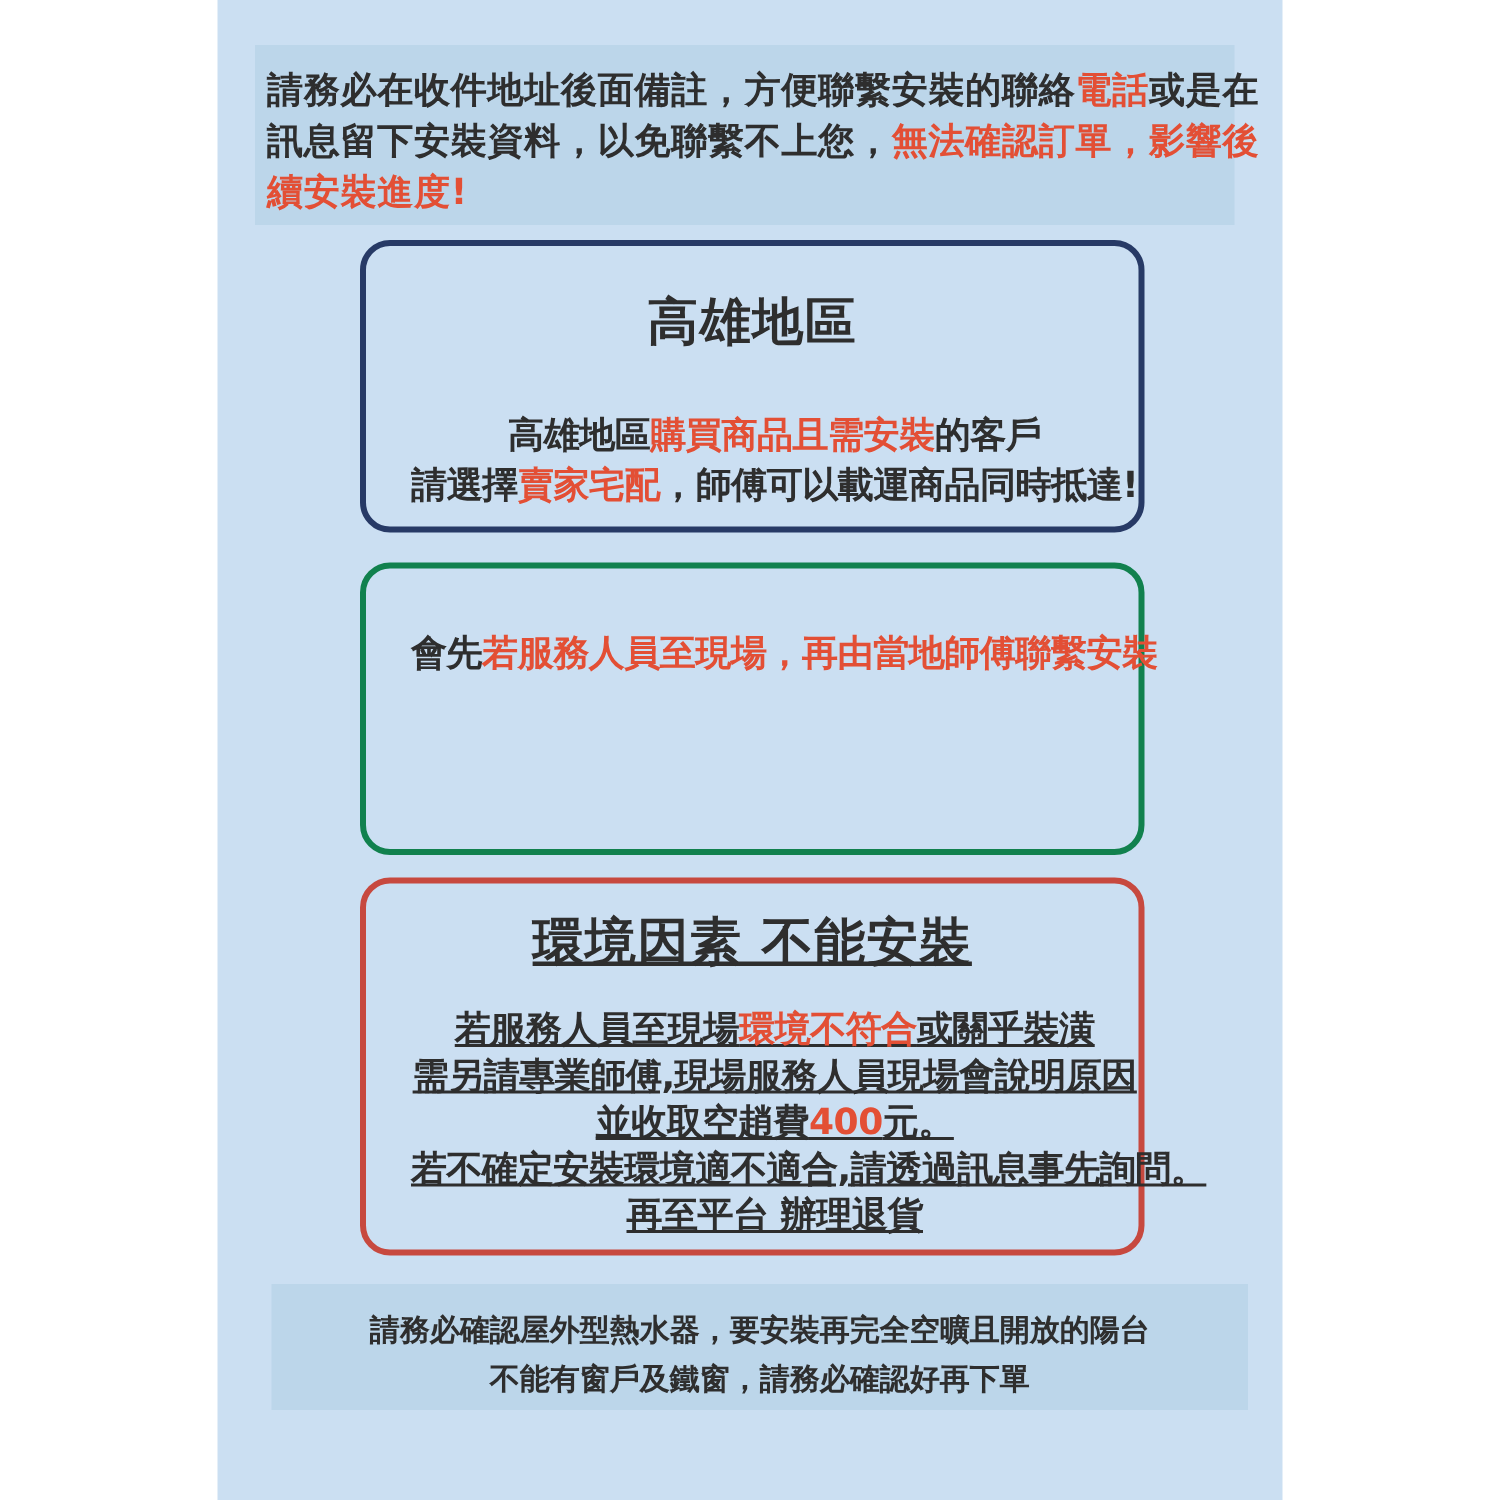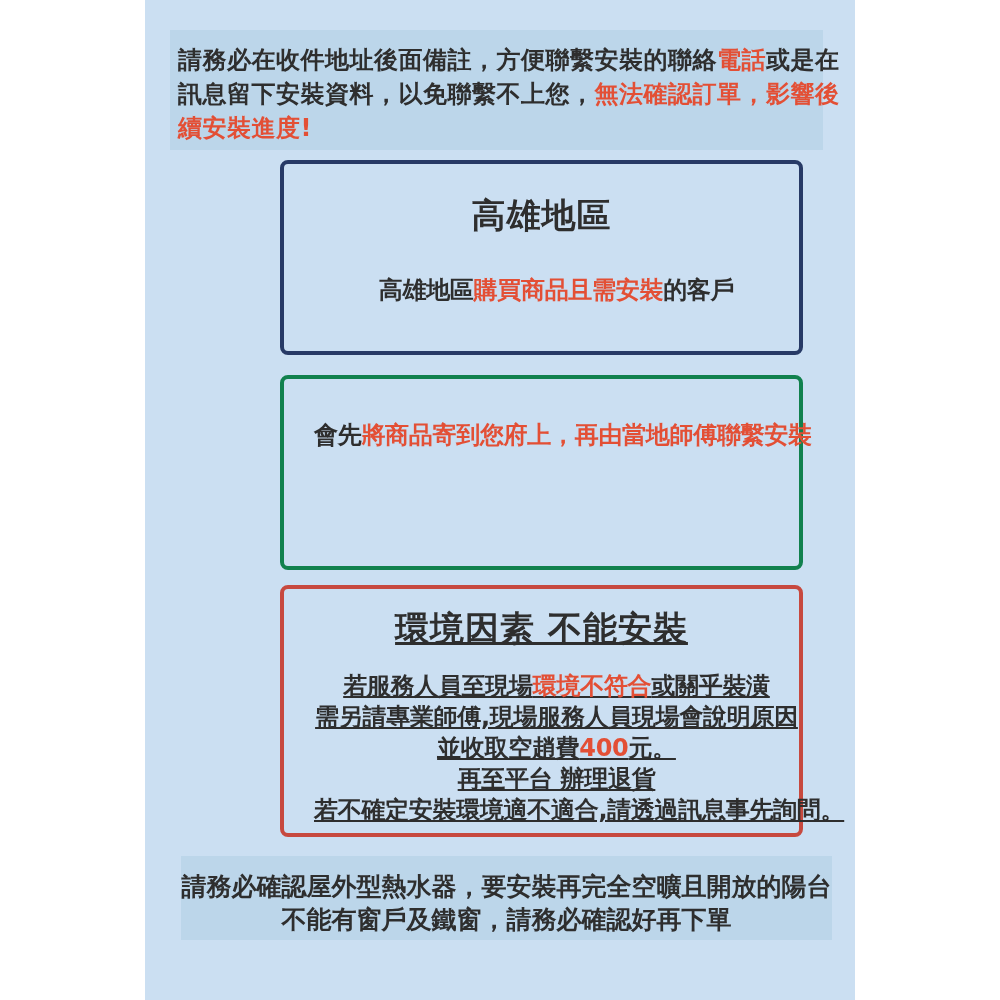--- a/index.html
+++ b/index.html
@@ -41,35 +41,34 @@
     text-align: left;
     letter-spacing: 0.5px;
   }
   .panel-bottom {
     left: 36px;
     top: 856px;
     width: 651px;
     height: 84px;
     padding-top: 14px;
     box-sizing: border-box;
-    font-size: 25px;
+    font-size: 20px;
     line-height: 33px;
     text-align: center;
   }
   .rbox {
     position: absolute;
     left: 95px;
     width: 523px;
     box-sizing: border-box;
     border: 4px solid #0ea5e9;
-    border-radius: 8px;
+    border-radius: 20px;
     text-align: center;
     color: #2e2e2e;
     font-weight: bold;
-    margin-left: 40px;
   }
   .rbox-navy  { top: 160px; height: 195px; border-color: #273a66; }
   .rbox-green { top: 375px; height: 195px; border-color: #11814e; }
   .rbox-red   { top: 585px; height: 252px; border-color: #c7493f; text-decoration: underline; }
   .rbox-title {
     font-size: 34px;
     line-height: 38px;
     margin-top: 32px;
     letter-spacing: 1px;
   }
@@ -94,37 +93,38 @@
     <div class="panel panel-top">
         <div class="tline"><span>請務必在收件地址後面備註，方便聯繫安裝的聯絡</span><span class="red">電話</span><span>或是在</span></div>
         <div class="tline"><span>訊息留下安裝資料，以免聯繫不上您，</span><span class="red">無法確認訂單，影響後</span></div>
         <div class="tline"><span class="red">續安裝進度!</span></div>
       </div>
 
     <div class="rbox rbox-navy">
       <div class="rbox-title">高雄地區</div>
       <div class="rbox-body">
           <div class="tline"><span>高雄地區</span><span class="red">購買商品且需安裝</span><span>的客戶</span></div>
+          <div class="tline"><span>請選擇</span><span class="red">賣家宅配</span><span>，師傅可以載運商品同時抵達!</span></div>
         </div>
     </div>
 
     <div class="rbox rbox-green">
       <div class="rbox-body">
-          <div class="tline"><span>會先</span><span class="red">將商品寄到您府上，再由當地師傅聯繫安裝</span></div>
+          <div class="tline"><span>會先</span><span class="red">若服務人員至現場，再由當地師傅聯繫安裝</span></div>
         </div>
     </div>
 
     <div class="rbox rbox-red">
       <div class="rbox-title">環境因素 不能安裝</div>
       <div class="rbox-body">
           <div class="tline"><span>若服務人員至現場</span><span class="red">環境不符合</span><span>或關乎裝潢</span></div>
           <div class="tline"><span>需另請專業師傅,現場服務人員現場會說明原因</span></div>
           <div class="tline"><span>並收取空趙費</span><span class="red">400</span><span>元。</span></div>
+          <div class="tline"><span>若不確定安裝環境適不適合,請透過訊息事先詢問。</span></div>
           <div class="tline"><span>再至平台 辦理退貨</span></div>
-          <div class="tline"><span>若不確定安裝環境適不適合,請透過訊息事先詢問。</span></div>
         </div>
     </div>
 
     <div class="panel panel-bottom">
         <div class="tline"><span>請務必確認屋外型熱水器，要安裝再完全空曠且開放的陽台</span></div>
         <div class="tline"><span>不能有窗戶及鐵窗，請務必確認好再下單</span></div>
       </div>
 
   </div>
 </div>

